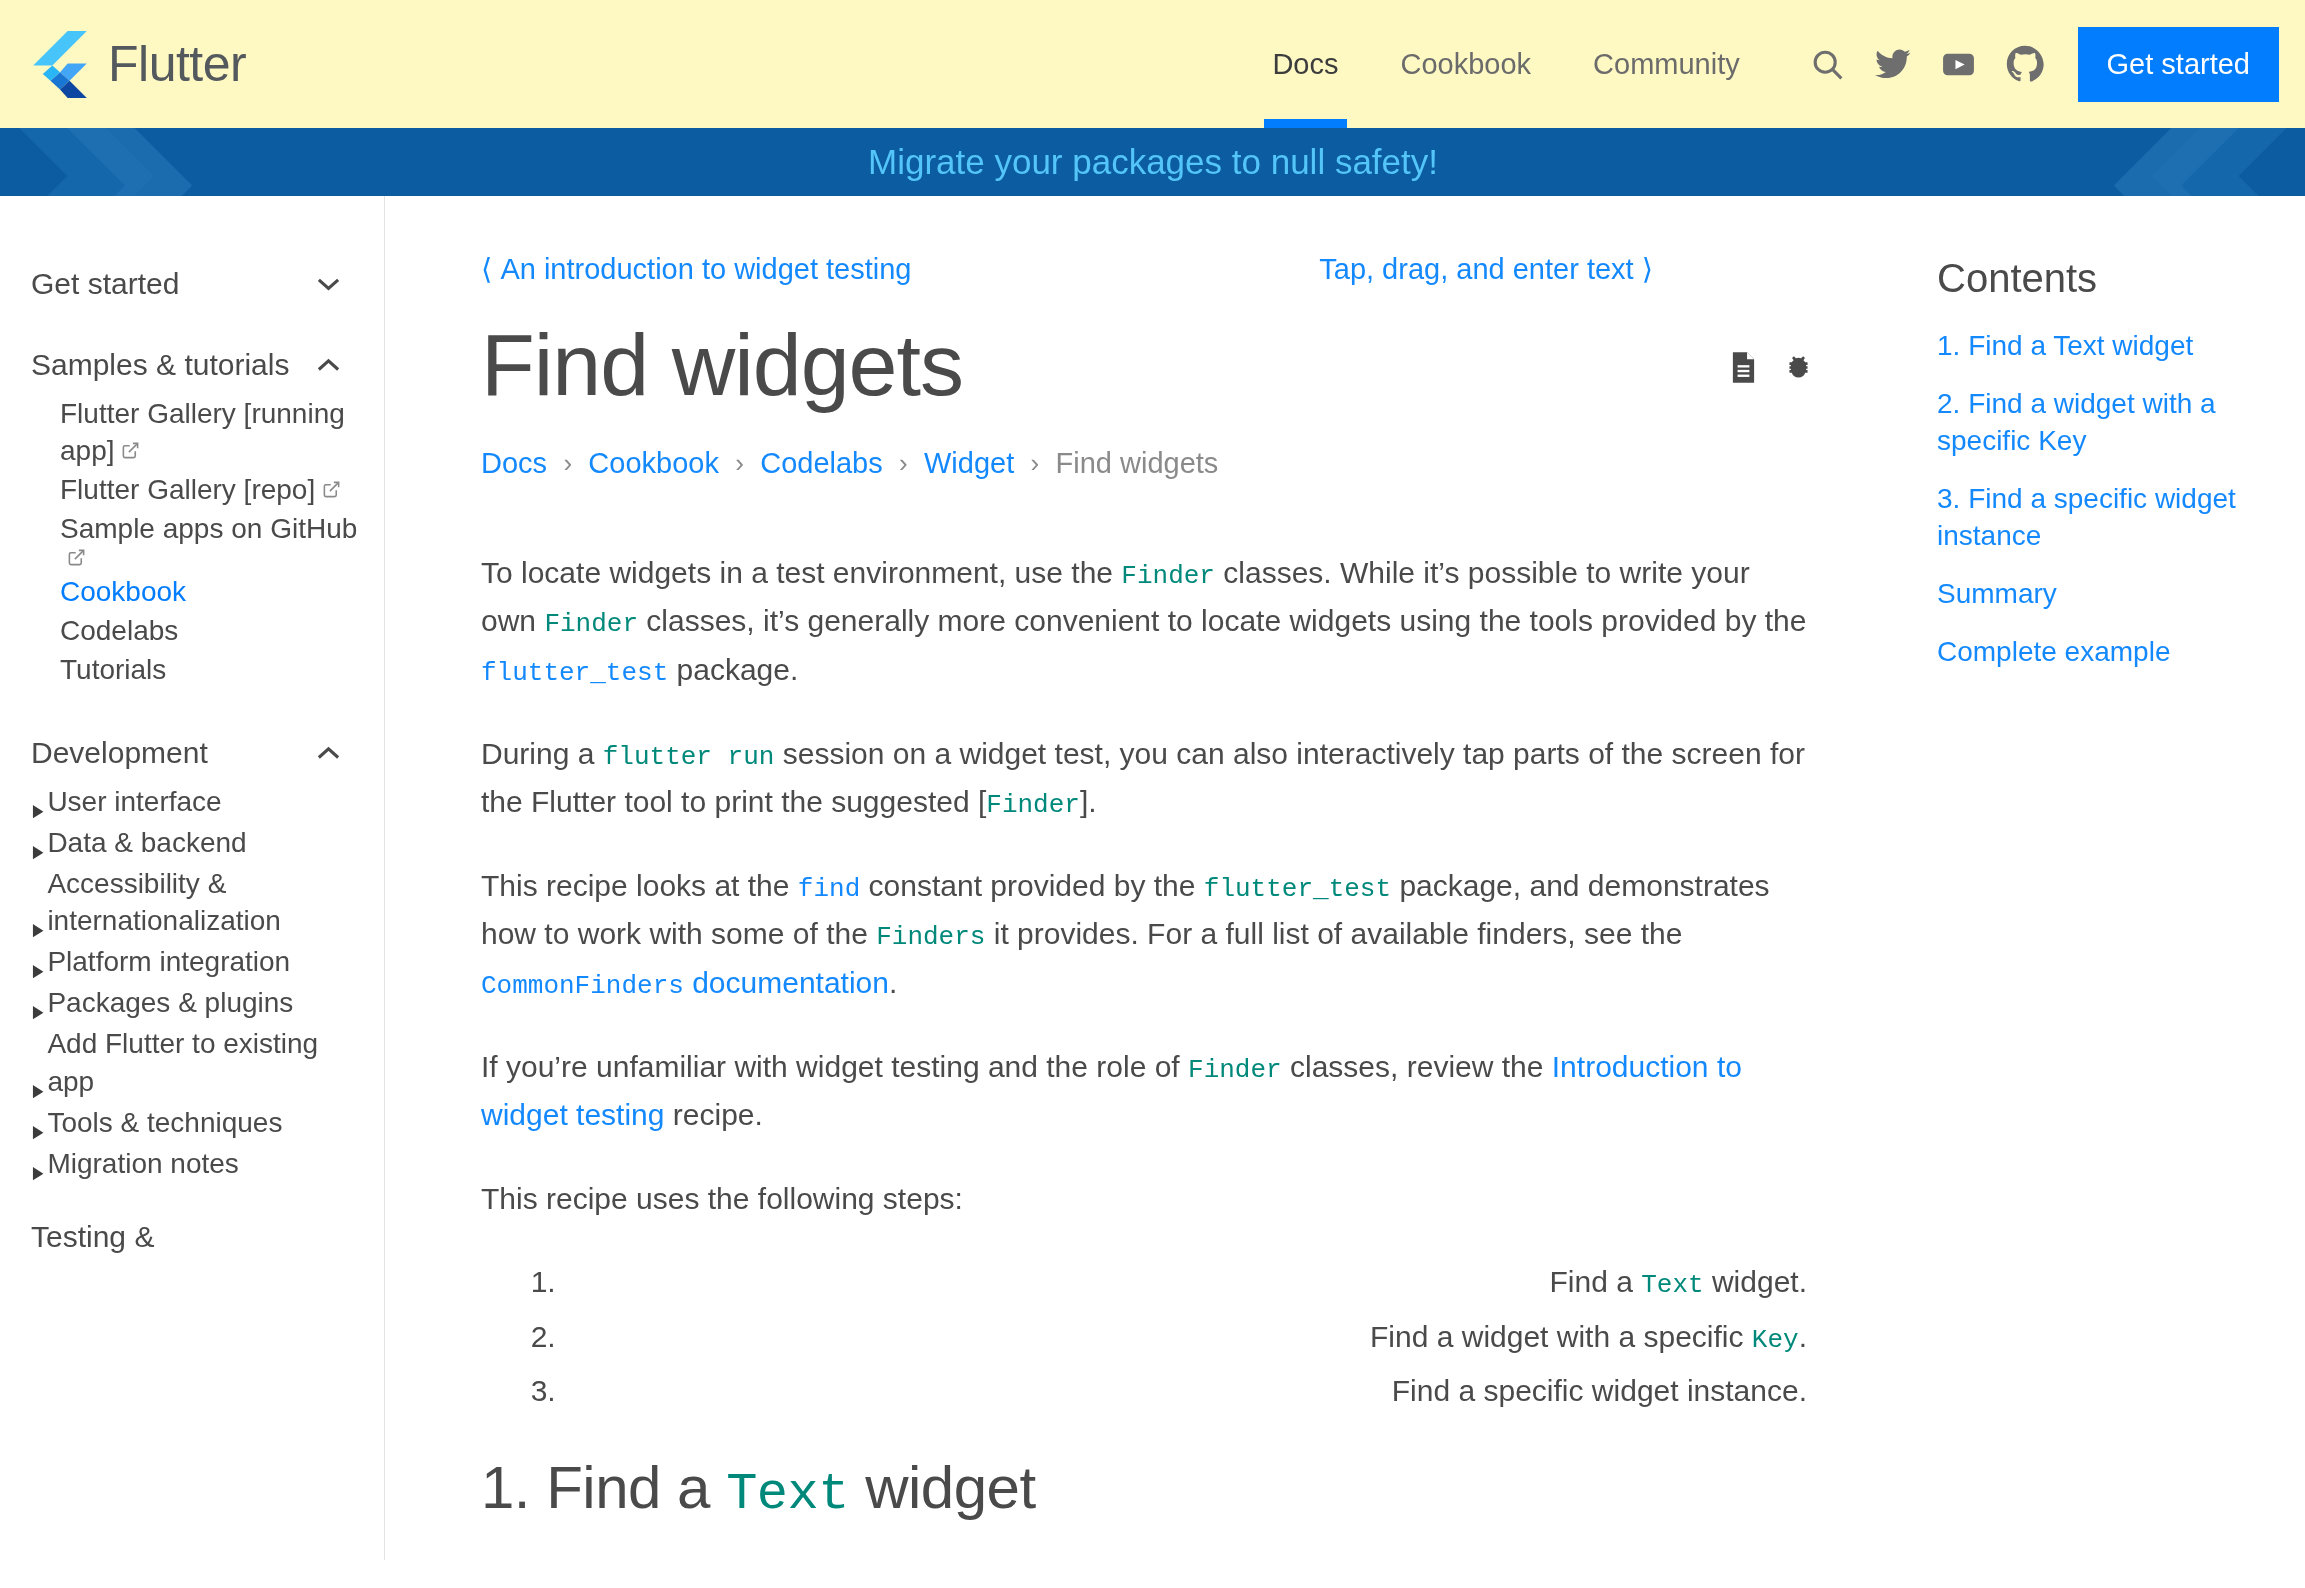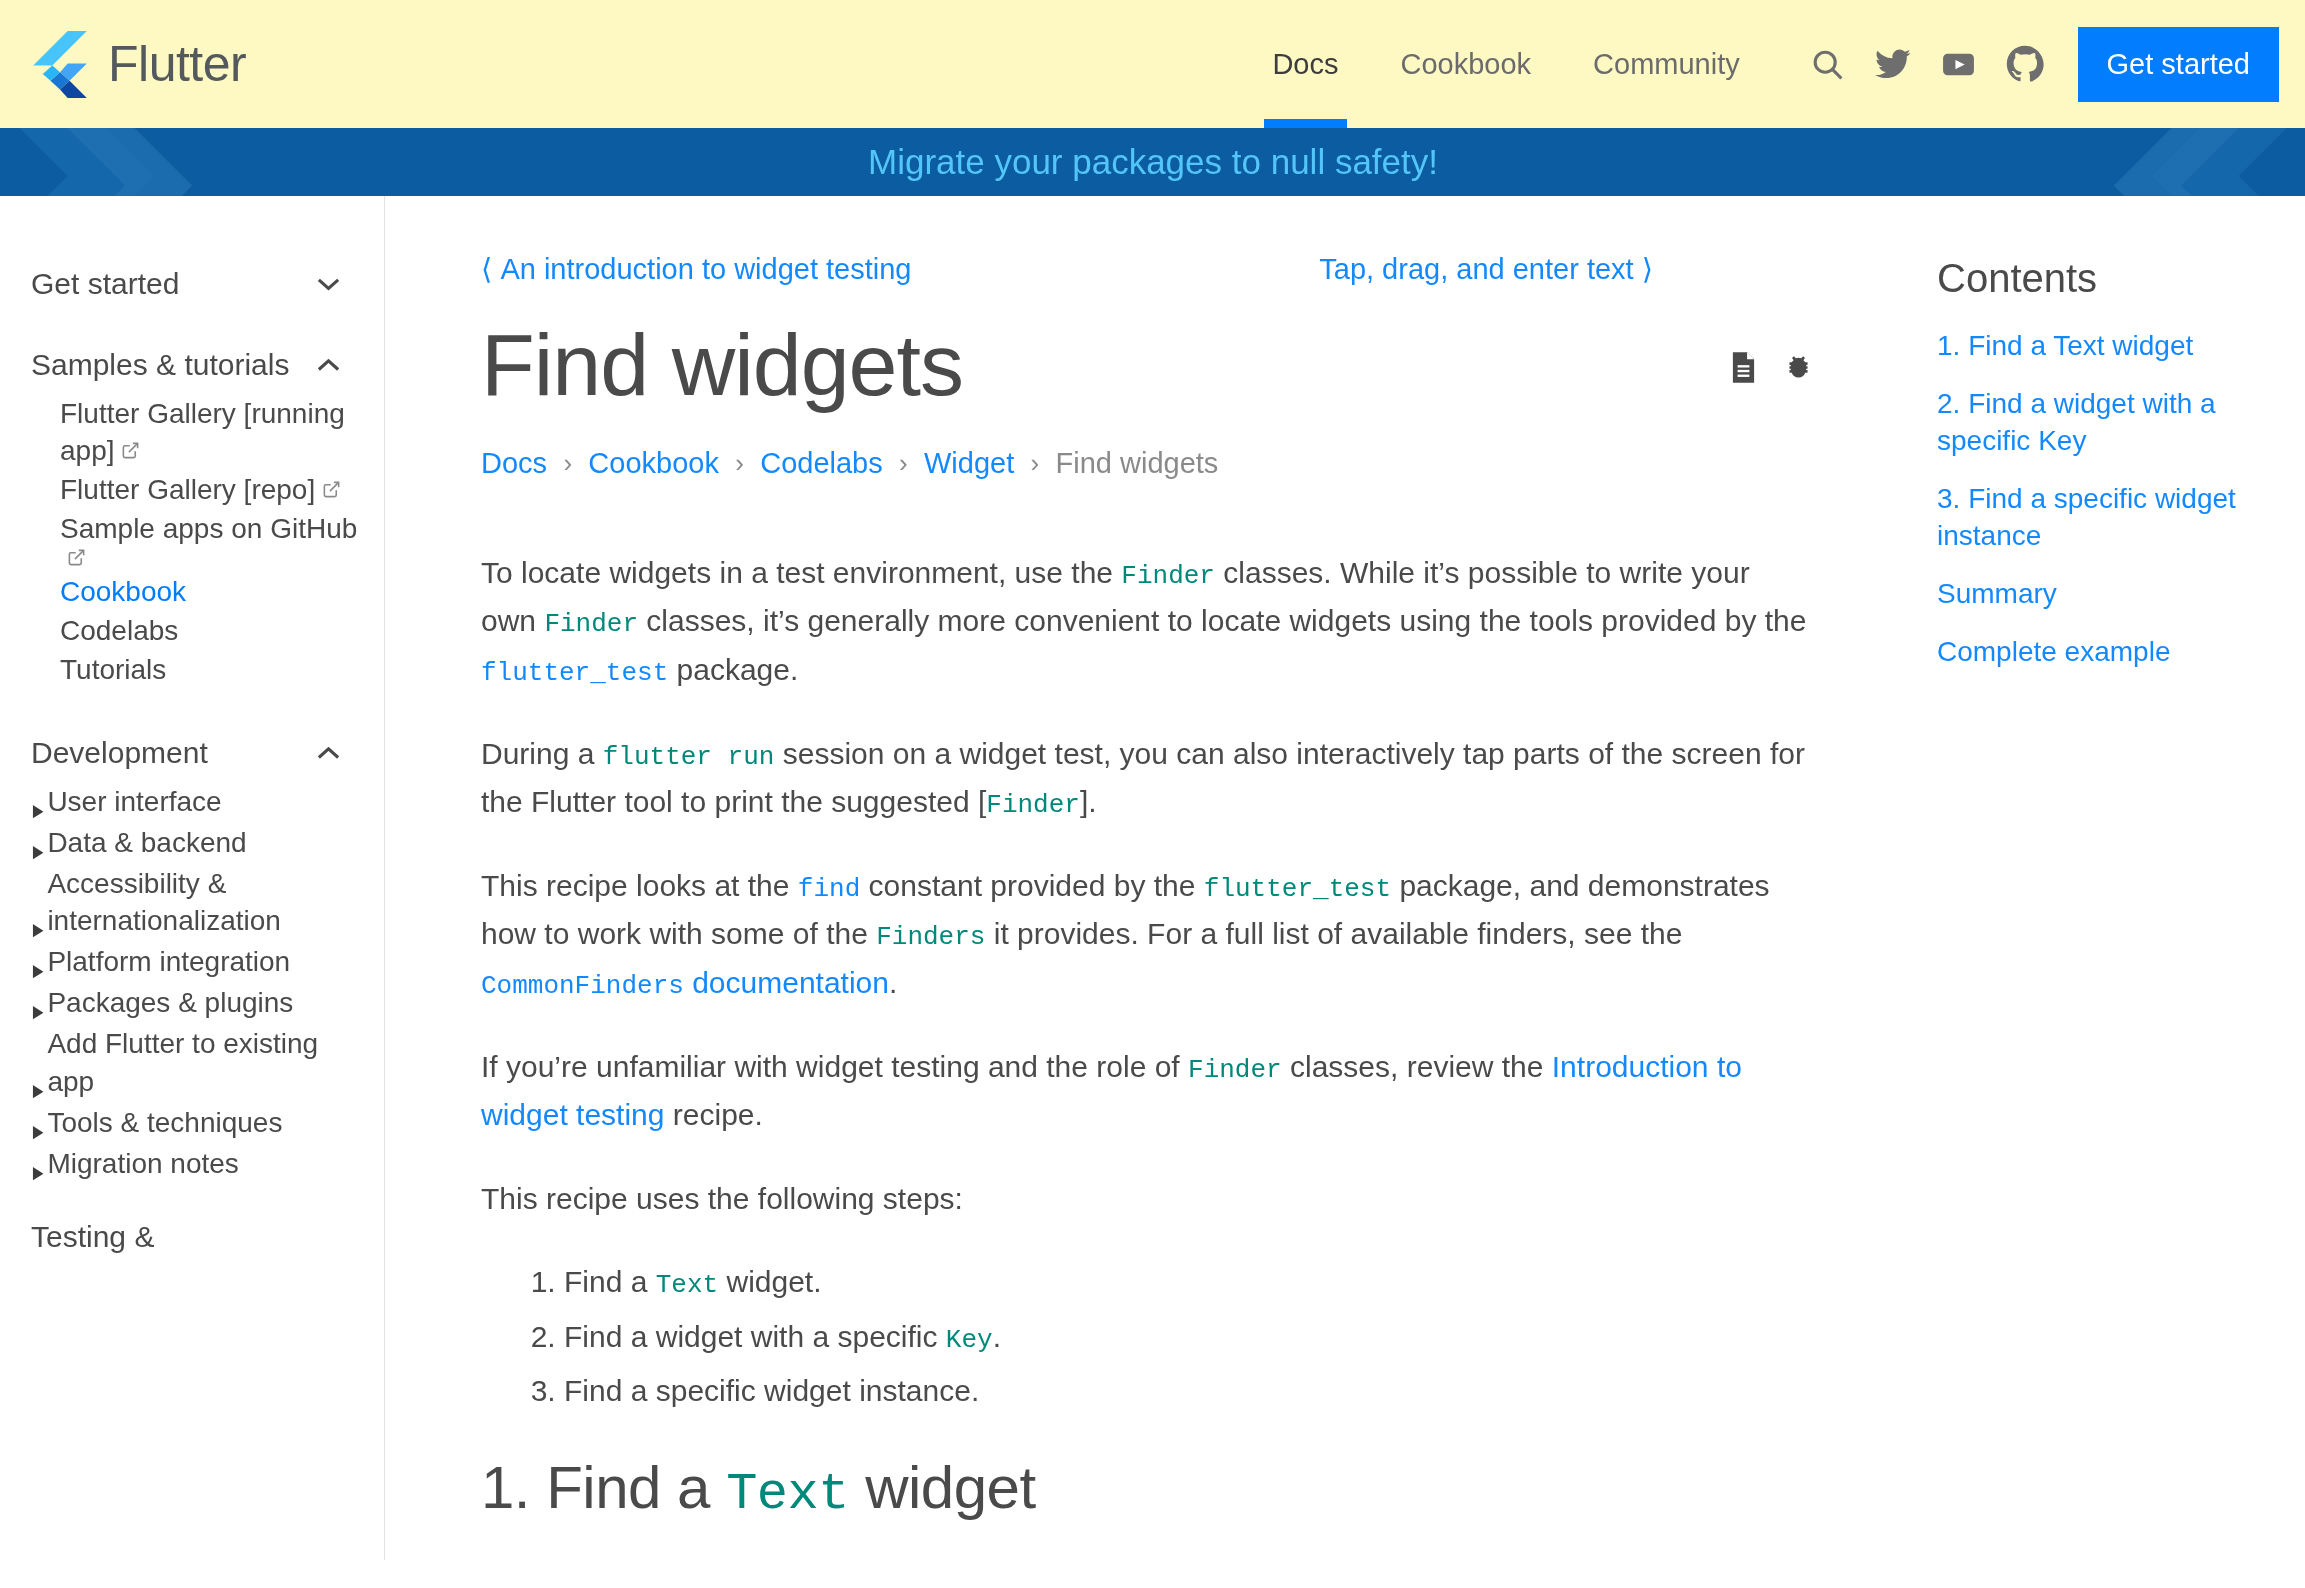--- a/index.html
+++ b/index.html
@@ -252,20 +252,21 @@
     font-size: 26px;
     color: #00897b;
     white-space: pre;
   }
   code.link { color: #1389fd; }
   a.inline-link { color: #1389fd; text-decoration: none; }
   a.inline-link code { color: #1389fd; }
   .content ol {
     margin: 12px 0 35px 0;
     padding-left: 83px;
+    text-align: right;
   }
   .content ol li {
     font-size: 30px;
     line-height: 1.62;
     color: #4a4a4a;
     margin-bottom: 5.8px;
   }
   .h2 {
     font-size: 60px;
     font-weight: 400;

